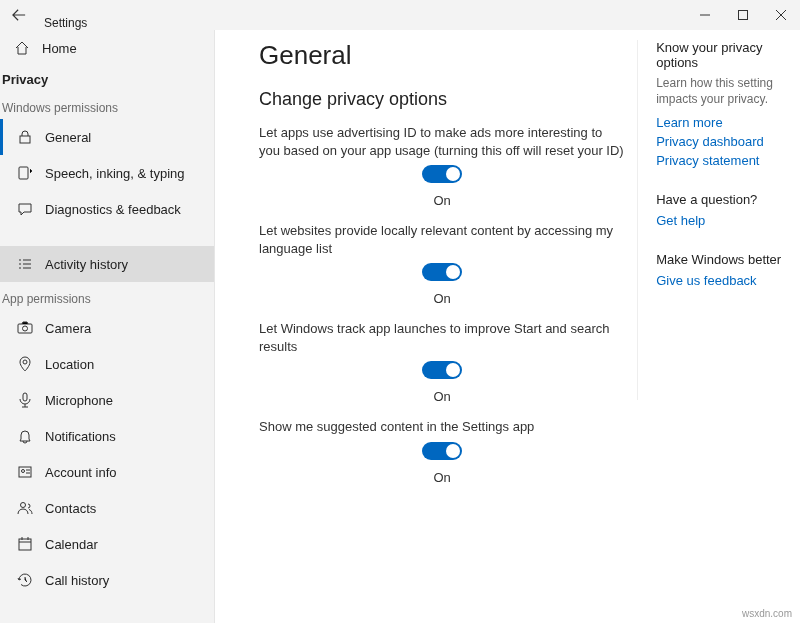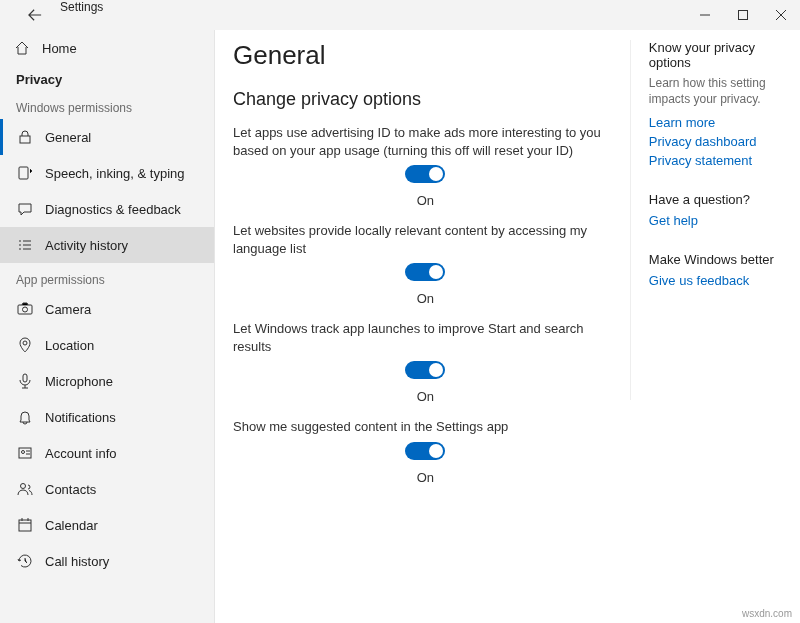--- a/index.html
+++ b/index.html
@@ -1,36 +1,36 @@
 <!DOCTYPE html>
 <html><head>
 <meta charset="utf-8">
 <style>
   * { box-sizing: border-box; margin: 0; padding: 0; }
   body { font-family: "Segoe UI", Arial, sans-serif; font-size: 13px; color: #222; background: #fff; width: 800px; height: 623px; overflow: hidden; position: relative; }
   
   .titlebar { height: 30px; display: flex; align-items: center; justify-content: space-between; background:#f3f3f3;}
-  .tb-left { display: flex; align-items: flex-start; gap: 10px; padding-left: 20px;}
+  .tb-left { display: flex; align-items: flex-end; gap: 10px; padding-left: 4px;}
   .tb-back { width: 30px; height:30px; display:flex; align-items:center; justify-content:center; cursor:pointer;}
   .tb-title { font-size: 12px; }
   .tb-ctrls { display:flex; }
   .tb-btn { width:38px; height:30px; display:flex; align-items:center; justify-content:center; cursor:pointer;}
   
-  .app { display:flex; height: calc(623px - 30px);}
+  .app { display:flex; height: calc(623px - 30px); gap: 26px;}
   .sidebar { width:215px; background:#f3f3f3; border-right:1px solid #e5e5e5; overflow-y:auto; padding-bottom:20px;}
   .home-row { display:flex; align-items:center; gap:12px; padding: 10px 14px; cursor:pointer;}
   .search-wrap { margin: 2px 10px 8px 10px; }
   .search { width:100%; height:30px; border:1px solid #0067c0; padding:0 26px 0 8px; font-size:13px; outline:none; background:#fff;}
   .search-wrap{position:relative;}
   .search-ico{position:absolute; right:6px; top:6px; color:#666;}
-  .section-lbl{ padding:10px 14px 4px 16px; color:#6b6b6b; font-size:12px;}
+  .section-lbl{ padding:10px 14px 4px 2px; color:#6b6b6b; font-size:12px;}
   .section-lbl.bold{ color:#222; font-weight:600; font-size:13px; padding-top:6px;}
   .nav-item{ display:flex; align-items:center; gap:12px; padding:10px 14px; cursor:pointer; font-size:13px; border-left:3px solid transparent;}
   .nav-item.active{ border-left-color:#0067c0;}
-  .nav-item.selected{ background:#dcdcdc;}
+  .nav-item.selected{ background:#dcdcdc;margin-top:19px;}
   .nav-ico{ width:16px; height:16px; display:flex; align-items:center; justify-content:center; color:#333;}
   
   .main{ flex:1; display:flex; padding: 10px 0 0 18px; overflow:hidden;}
   .content{ width: 400px; padding-right:12px; border-right:1px solid #eee; height: 360px;}
   h1.page-title{ font-weight:400; font-size:26px; margin-bottom:18px;}
   h2.sub{ font-weight:400; font-size:18px; margin-bottom:14px;}
   .opt{ margin-bottom:14px; font-size:13px; color:#333;}
   .opt-desc{ margin-bottom:6px; line-height:1.35;}
   .toggle-row{ display:flex; align-items:center; gap:10px;flex-direction:column;}
   .toggle{ width:40px; height:18px; border-radius:9px; background:#0067c0; position:relative; cursor:pointer;}

